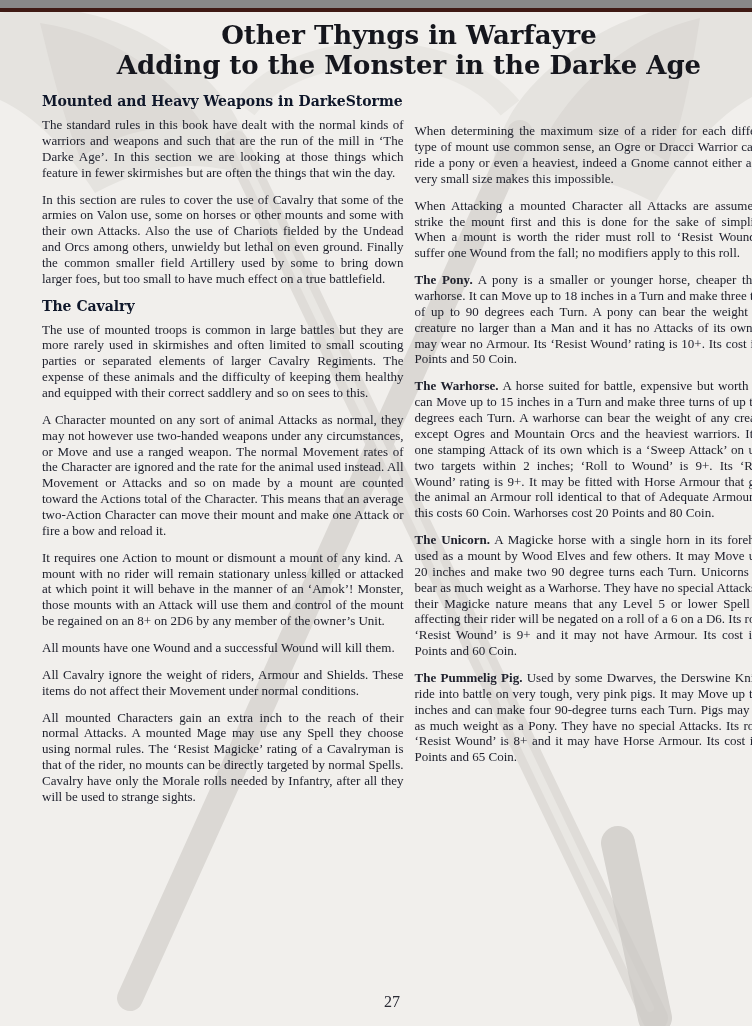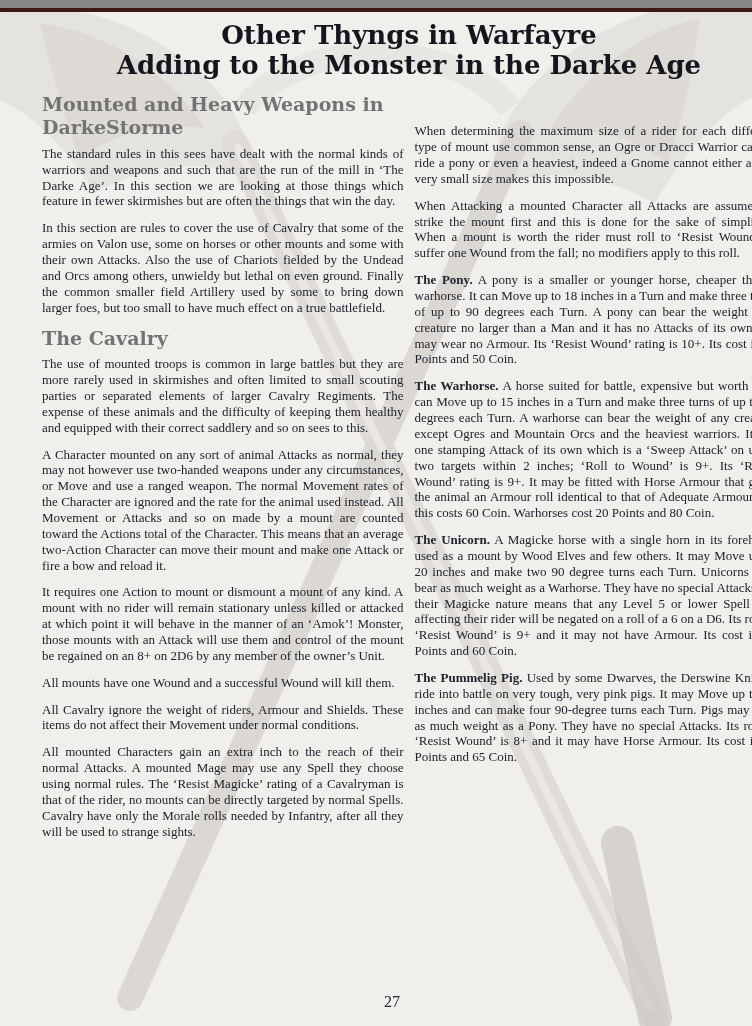--- a/index.html
+++ b/index.html
@@ -24,22 +24,22 @@
     font-size:26px;line-height:1.16;
     color:#15161d;
     margin:2px 0 13px 0;
     font-weight:600;
   }
   .columns{display:flex;gap:11px;}
   .col{width:50%;box-sizing:border-box;}
   .col.right{padding-top:30px;}
   h2{
     font-family:"DejaVu Serif","Liberation Serif",serif;
-    font-size:19px;font-weight:600;
-    color:#737373;
+    font-size:14px;font-weight:600;
+    color:#0f172a;
     margin:0 0 7px 0;line-height:1.2;
   }
   h2.second{margin-top:4px;}
   .col p{
     font-size:13px;line-height:1.22;
     text-align:justify;
     margin:0 0 11px 0;
   }
   .entry b{font-weight:bold;}
   .pagenum{
@@ -72,21 +72,21 @@
 
   <div class="inner">
     <div class="title">
       <div>Other Thyngs in Warfayre</div>
       <div>Adding to the Monster in the Darke Age</div>
     </div>
 
     <div class="columns">
       <div class="col left">
         <h2>Mounted and Heavy Weapons in DarkeStorme</h2>
-        <p>The standard rules in this sees have dealt with the normal kinds of warriors and weapons and such that are the run of the mill in ‘The Darke Age’.  In this section we are looking at those things which feature in fewer skirmishes but are often the things that win the day.</p>
+        <p>The standard rules in this book have dealt with the normal kinds of warriors and weapons and such that are the run of the mill in ‘The Darke Age’.  In this section we are looking at those things which feature in fewer skirmishes but are often the things that win the day.</p>
         <p>In this section are rules to cover the use of Cavalry that some of the armies on Valon use, some on horses or other mounts and some with their own Attacks.  Also the use of Chariots fielded by the Undead and Orcs among others, unwieldy but lethal on even ground.  Finally the common smaller field Artillery used by some to bring down larger foes, but too small to have much effect on a true battlefield.</p>
 
         <h2 class="second">The Cavalry</h2>
         <p>The use of mounted troops is common in large battles but they are more rarely used in skirmishes and often limited to small scouting parties or separated elements of larger Cavalry Regiments.  The expense of these animals and the difficulty of keeping them healthy and equipped with their correct saddlery and so on sees to this.</p>
         <p>A Character mounted on any sort of animal Attacks as normal, they may not however use two-handed weapons under any circumstances, or Move and use a ranged weapon.  The normal Movement rates of the Character are ignored and the rate for the animal used instead.  All Movement or Attacks and so on made by a mount are counted toward the Actions total of the Character.  This means that an average two-Action Character can move their mount and make one Attack or fire a bow and reload it.</p>
         <p>It requires one Action to mount or dismount a mount of any kind.  A mount with no rider will remain stationary unless killed or attacked at which point it will behave in the manner of an ‘Amok’! Monster, those mounts with an Attack will use them and control of the mount be regained on an 8+ on 2D6 by any member of the owner’s Unit.</p>
         <p>All mounts have one Wound and a successful Wound will kill them.</p>
         <p>All Cavalry ignore the weight of riders, Armour and Shields.  These items do not affect their Movement under normal conditions.</p>
         <p>All mounted Characters gain an extra inch to the reach of their normal Attacks.  A mounted Mage may use any Spell they choose using normal rules.  The ‘Resist Magicke’ rating of a Cavalryman is that of the rider, no mounts can be directly targeted by normal Spells.  Cavalry have only the Morale rolls needed by Infantry, after all they will be used to strange sights.</p>
       </div>

